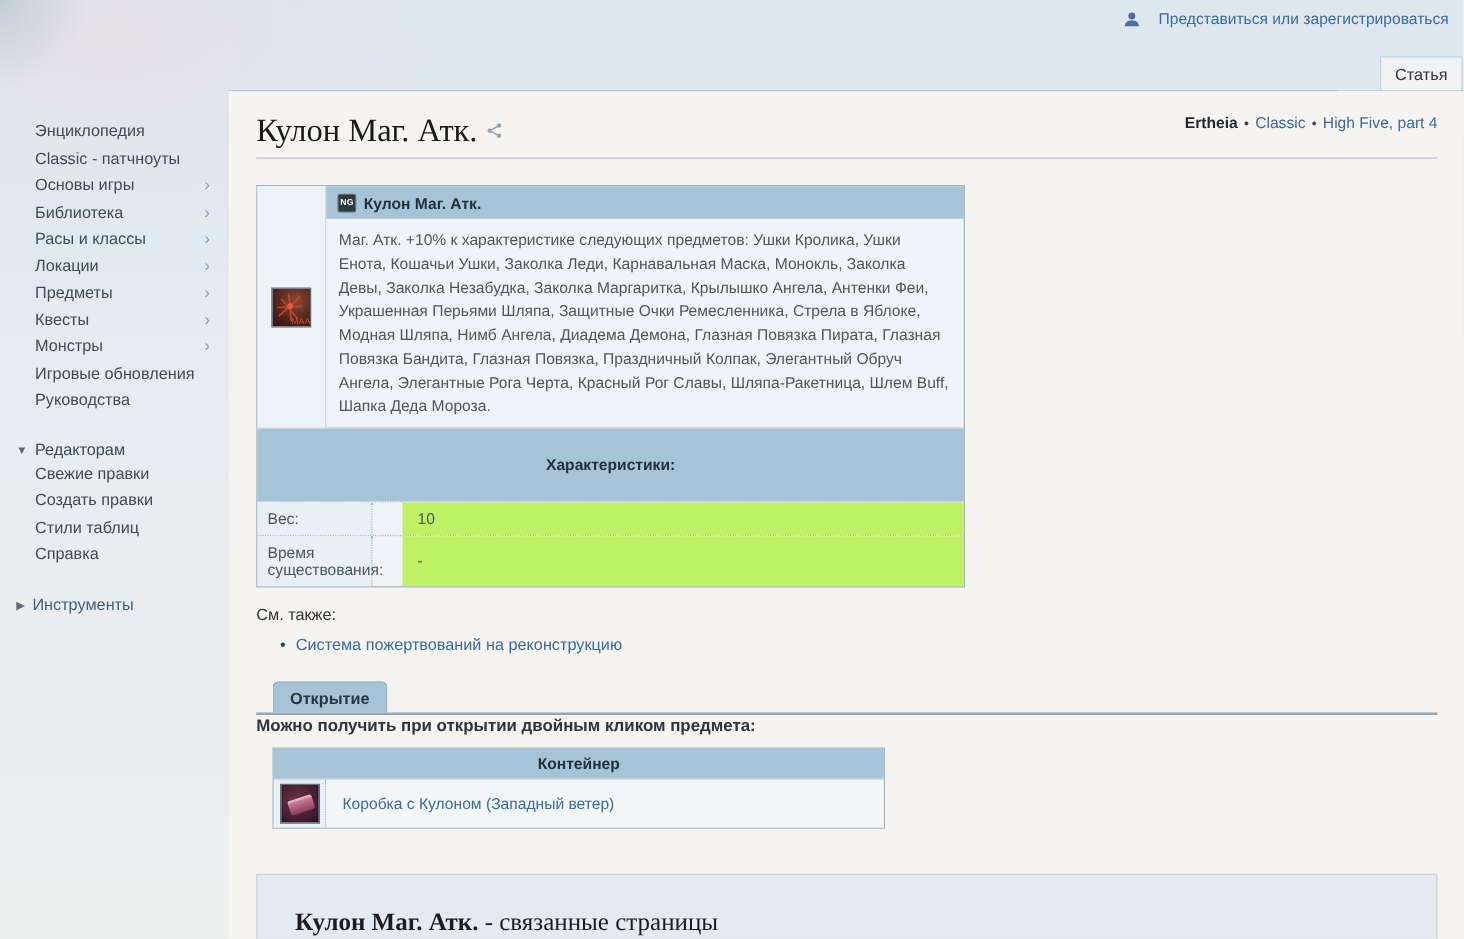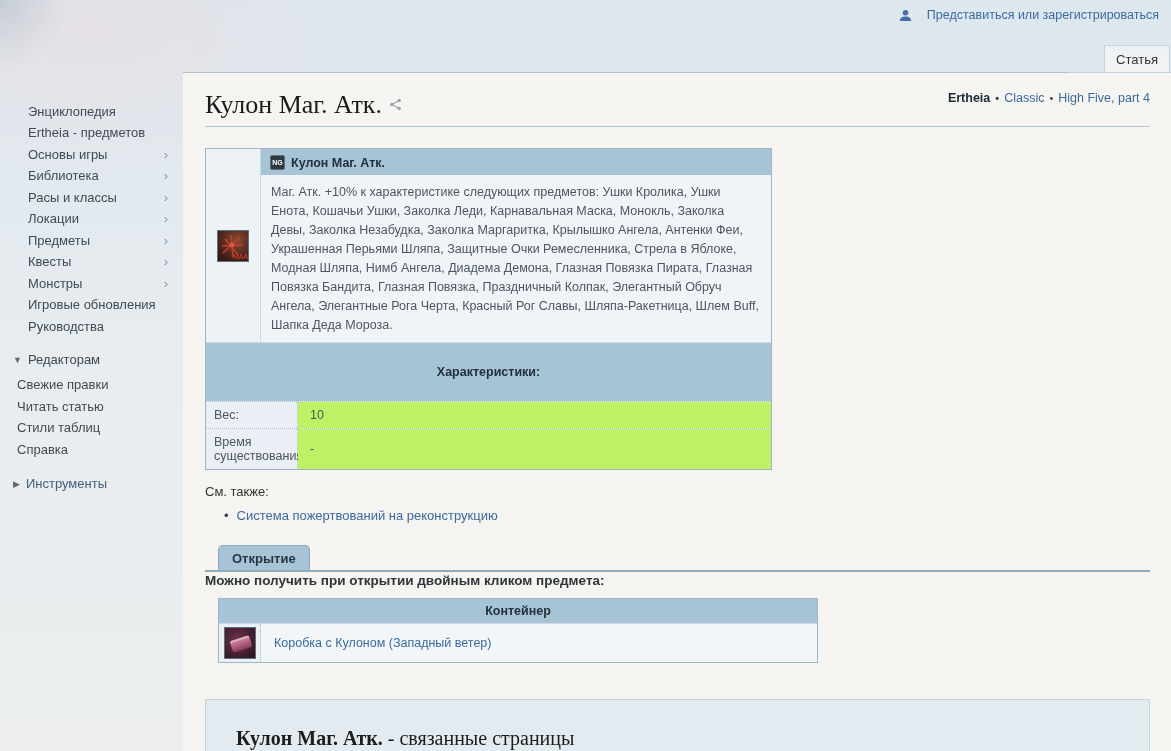--- a/index.html
+++ b/index.html
@@ -46,26 +46,26 @@
     width:230px; height:24px; border:1px solid #a6b2bc; border-radius:2px;
     background:#fff; font-family:"Liberation Sans",sans-serif; font-size:12.5px;
     padding:0 26px 0 7px; color:#333; outline:none;
   }
   .search-input::placeholder { color:#9aa3ab; }
   .search-icon-btn { position:absolute; right:5px; top:4px; }
 
   
   .sidebar { position:absolute; left:0; top:97px; width:183px; font-size:13px; }
   .side-list { margin-left:28px; width:140px; }
-  .side-item { display:flex; align-items:flex-end; height:21.5px; color:#414b54; cursor:pointer; }
+  .side-item { display:flex; align-items:flex-start; height:21.5px; color:#414b54; cursor:pointer; }
   .side-item .arrow { margin-left:auto; color:#8a99a5; font-size:13px; }
   .side-section { margin-top:15px; }
   .side-section-head { display:flex; align-items:center; margin-left:13px; height:22px; color:#3d4a55; cursor:pointer; }
   .side-section-head .tri { font-size:9px; margin-right:6px; color:#5a6a76; }
-  .side-sub { margin-left:17px; }
+  .side-sub { margin-left:28px; }
   .side-sub .side-item { color:#414b54; }
   .side-tools { margin-top:16px; }
   .side-tools .side-section-head { color:#44607c; }
 
   
   .content {
     position:absolute; left:183px; right:0; top:73px; bottom:0;
     background:#f5f4f1; padding:15px 21px 0 22px; overflow:hidden;
   }
   .title-row { display:flex; align-items:flex-start; border-bottom:1px solid #b6c4cd; padding-bottom:6px; }
@@ -77,21 +77,21 @@
   .chronicles .crumb:not(:last-child)::after { content:"•"; color:#33424e; margin:0 5px; font-size:11px; }
 
   
   .infobox { width:567px; border:1px solid #9db6c7; margin-top:21px; font-size:12.5px; background:#f0f4f8; }
   .ib-top { display:flex; }
   .ib-icon-col { width:55px; background:#edf2f6; display:flex; align-items:center; justify-content:center; border-right:1px solid #cfdbe4; }
   .ib-main { flex:1; }
   .ib-name { background:#a7c4d7; color:#22313c; font-weight:bold; padding:6px 9px 5px; display:flex; align-items:center; }
   .ib-desc { padding:8px 10px 7px; color:#4d5760; line-height:19px; }
   .ib-char-header { background:#a7c4d7; color:#22313c; font-weight:bold; text-align:center; padding:22px 0; border-top:1px solid #cfdbe4; }
-  .ib-row { display:flex; border-top:1px dotted #a9bcc9; }
+  .ib-row { display:flex; border-top:1px dotted #a9bcc9;gap:24px; }
   .ib-label { width:92px; padding:6px 8px; background:#e9eff4; border-right:1px dotted #a9bcc9; color:#4d5760; }
   .ib-value { flex:1; padding:6px 12px; background:#bef264; color:#4d5760; display:flex; align-items:center; }
 
   .grade-badge {
     display:inline-block; width:15px; height:15px; background:#2e3a42; border:1px solid #5d6c77;
     border-radius:2px; color:#fff; font-size:7px; font-weight:bold; line-height:13px; text-align:center;
     margin-right:6px;
   }
   .item-icon {
     width:32px; height:32px; border:1px solid #5b7180; position:relative;
@@ -116,21 +116,21 @@
   
   .section-tabs { margin-top:22px; border-bottom:2px solid #8fa9ba; padding-left:13px; }
   .section-tab {
     display:inline-block; background:#a7c4d7; color:#263641; font-weight:bold; font-size:13px;
     padding:5px 13px 4px; border:1px solid #8fa9ba; border-bottom:none; border-radius:5px 5px 0 0;
   }
 
   .acq-intro { margin-top:1px; font-size:13.5px; font-weight:bold; color:#2e363c; }
 
   
-  .ctable { width:600px; border:1px solid #9db6c7; margin:10px 0 0 13px; font-size:12.5px; }
+  .ctable { width:490px; border:1px solid #9db6c7; margin:10px 0 0 13px; font-size:12.5px; }
   .ct-header { background:#a7c4d7; color:#22313c; font-weight:bold; text-align:center; padding:5px 0; }
   .ct-row { display:flex; border-top:1px solid #cfdbe4; }
   .ct-icon { width:42px; background:#e9eff4; display:flex; align-items:center; justify-content:center; border-right:1px dotted #a9bcc9; padding:3px 0; }
   .ct-val { flex:1; background:#f3f6f9; display:flex; align-items:center; padding:0 13px; }
 
   
   .navbox {
     margin-top:36px; margin-right:0; background:#e3ebf0; border:1px solid #c5d3db;
     padding:27px 0 40px;
   }
@@ -159,21 +159,21 @@
     <a class="tab link">История</a>
   </div>
 </div>
 
 <div class="sidebar">
   <div class="side-list">
     <div class="side-item">
         <span>Энциклопедия</span>
       </div>
     <div class="side-item">
-        <span>Ertheia - предметов</span>
+        <span>Classic - патчноуты</span>
       </div>
     <div class="side-item">
         <span>Основы игры</span>
         <span class="arrow">›</span>
       </div>
     <div class="side-item">
         <span>Библиотека</span>
         <span class="arrow">›</span>
       </div>
     <div class="side-item">
@@ -207,21 +207,21 @@
   <div class="side-section">
     <div class="side-section-head">
       <span class="tri">▼</span>
       <span>Редакторам</span>
     </div>
     <div class="side-sub">
       <div class="side-item">
           <span>Свежие правки</span>
         </div>
       <div class="side-item">
-          <span>Читать статью</span>
+          <span>Создать правки</span>
         </div>
       <div class="side-item">
           <span>Стили таблиц</span>
         </div>
       <div class="side-item">
           <span>Справка</span>
         </div>
     </div>
   </div>
 

